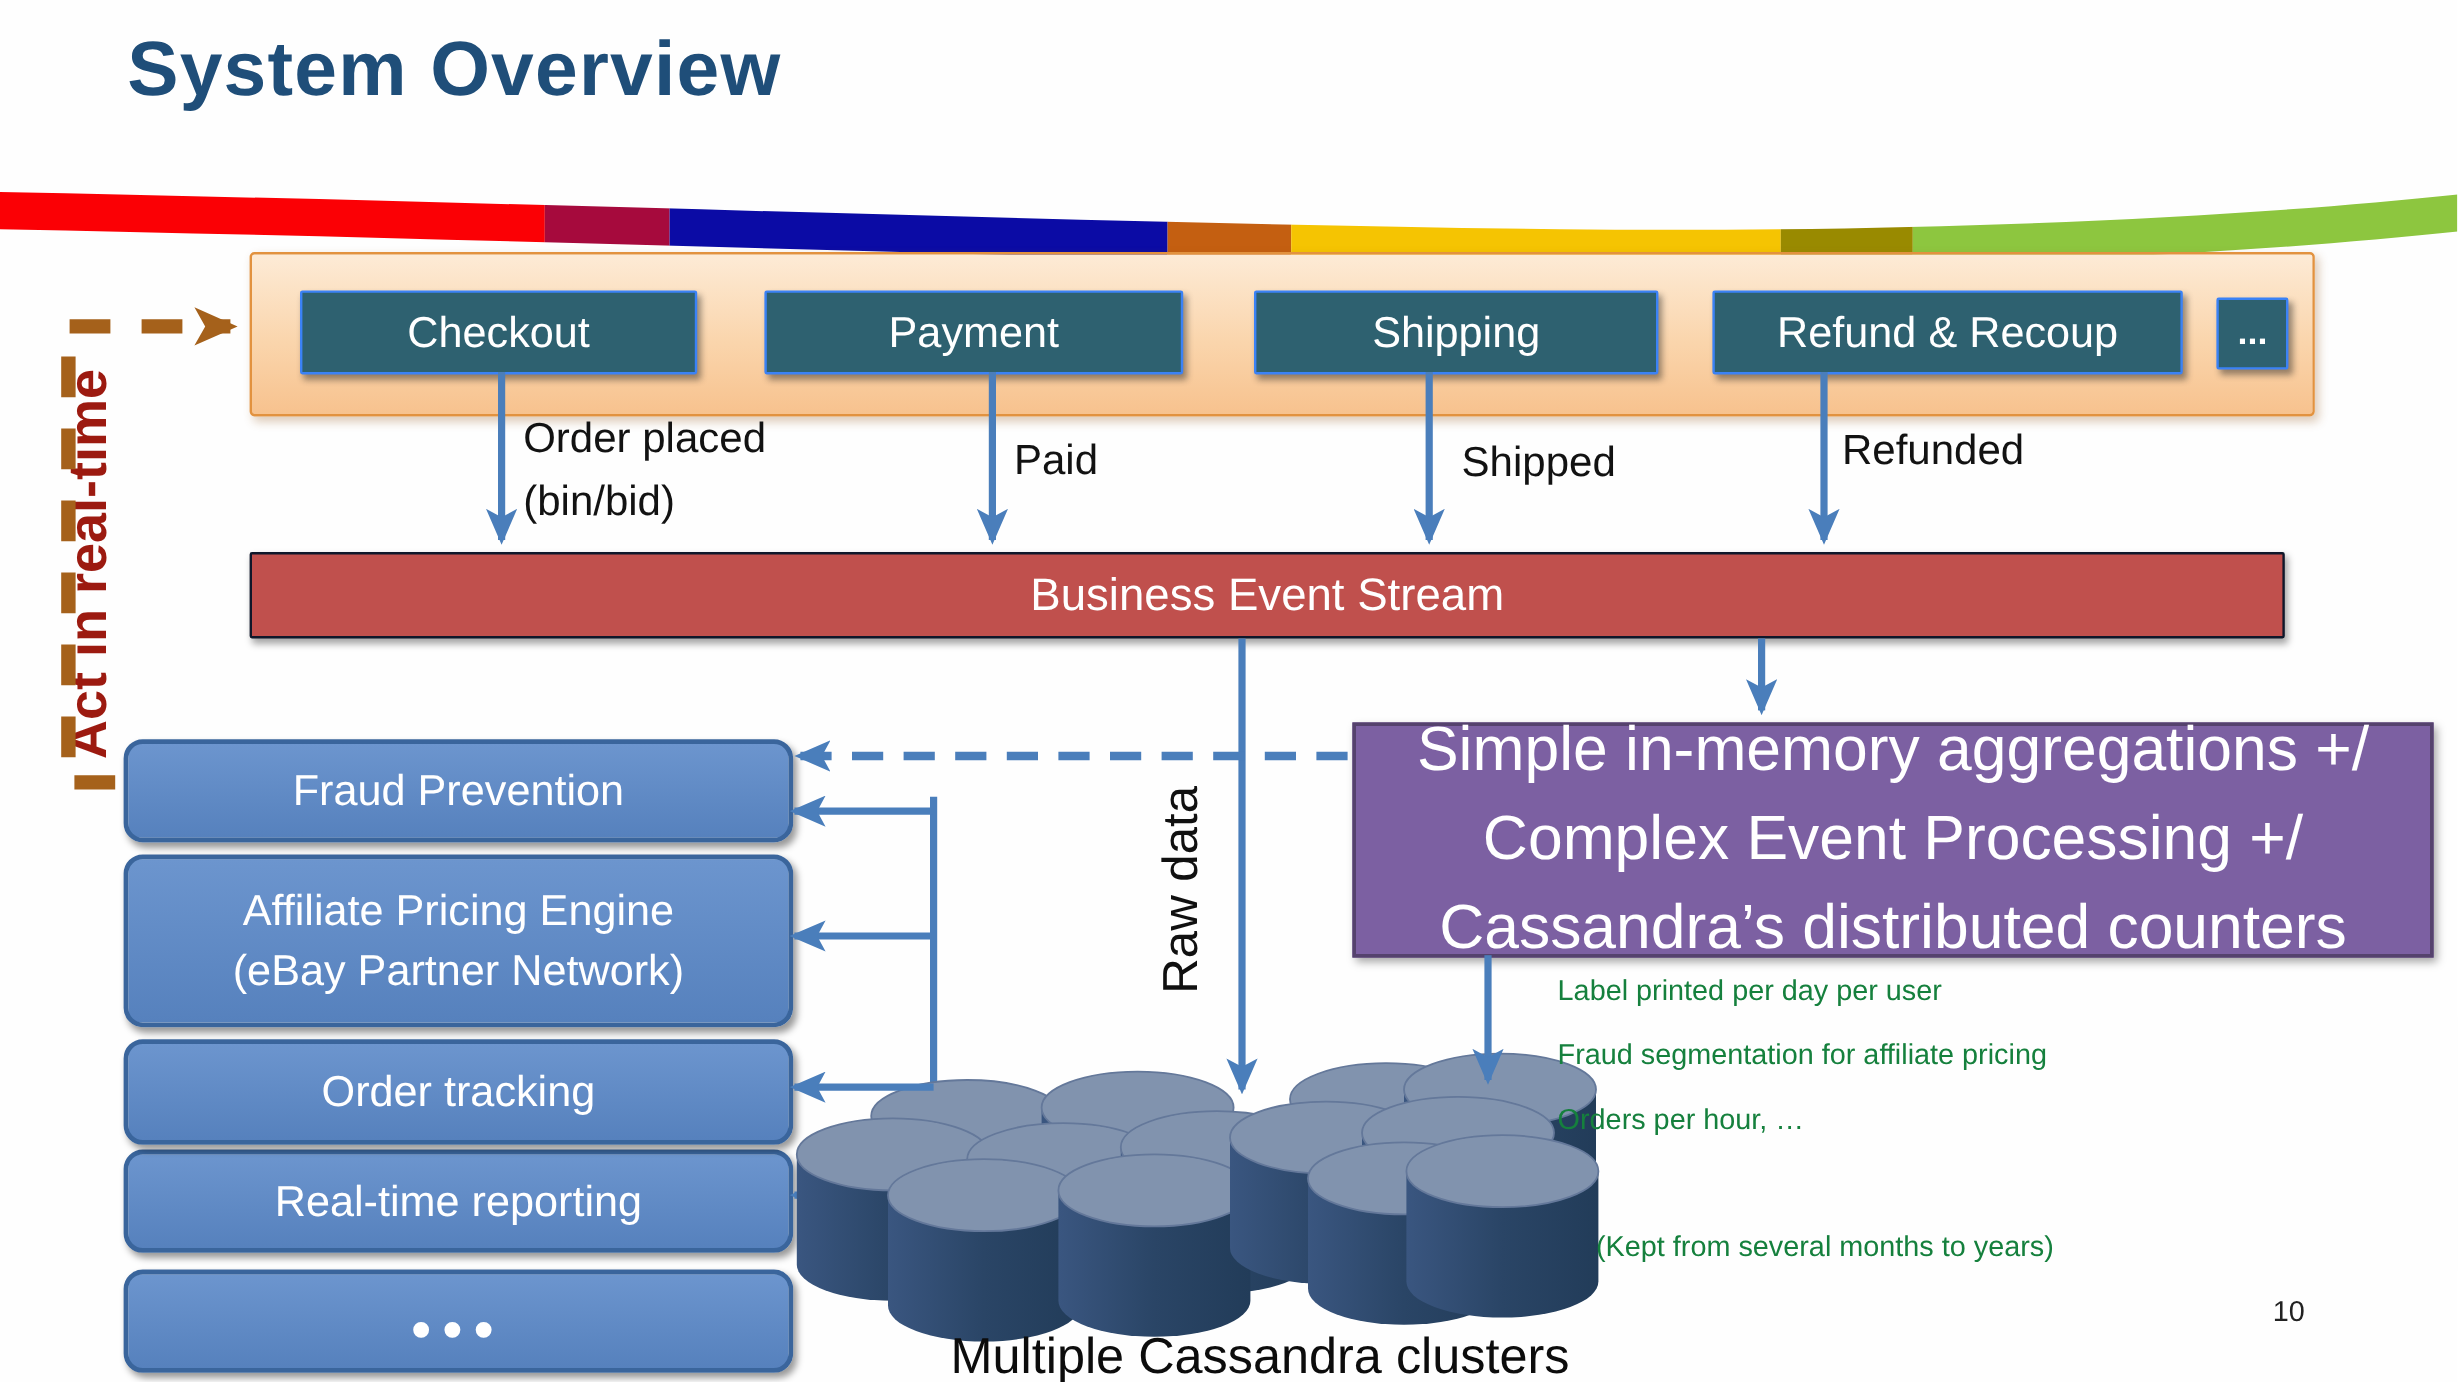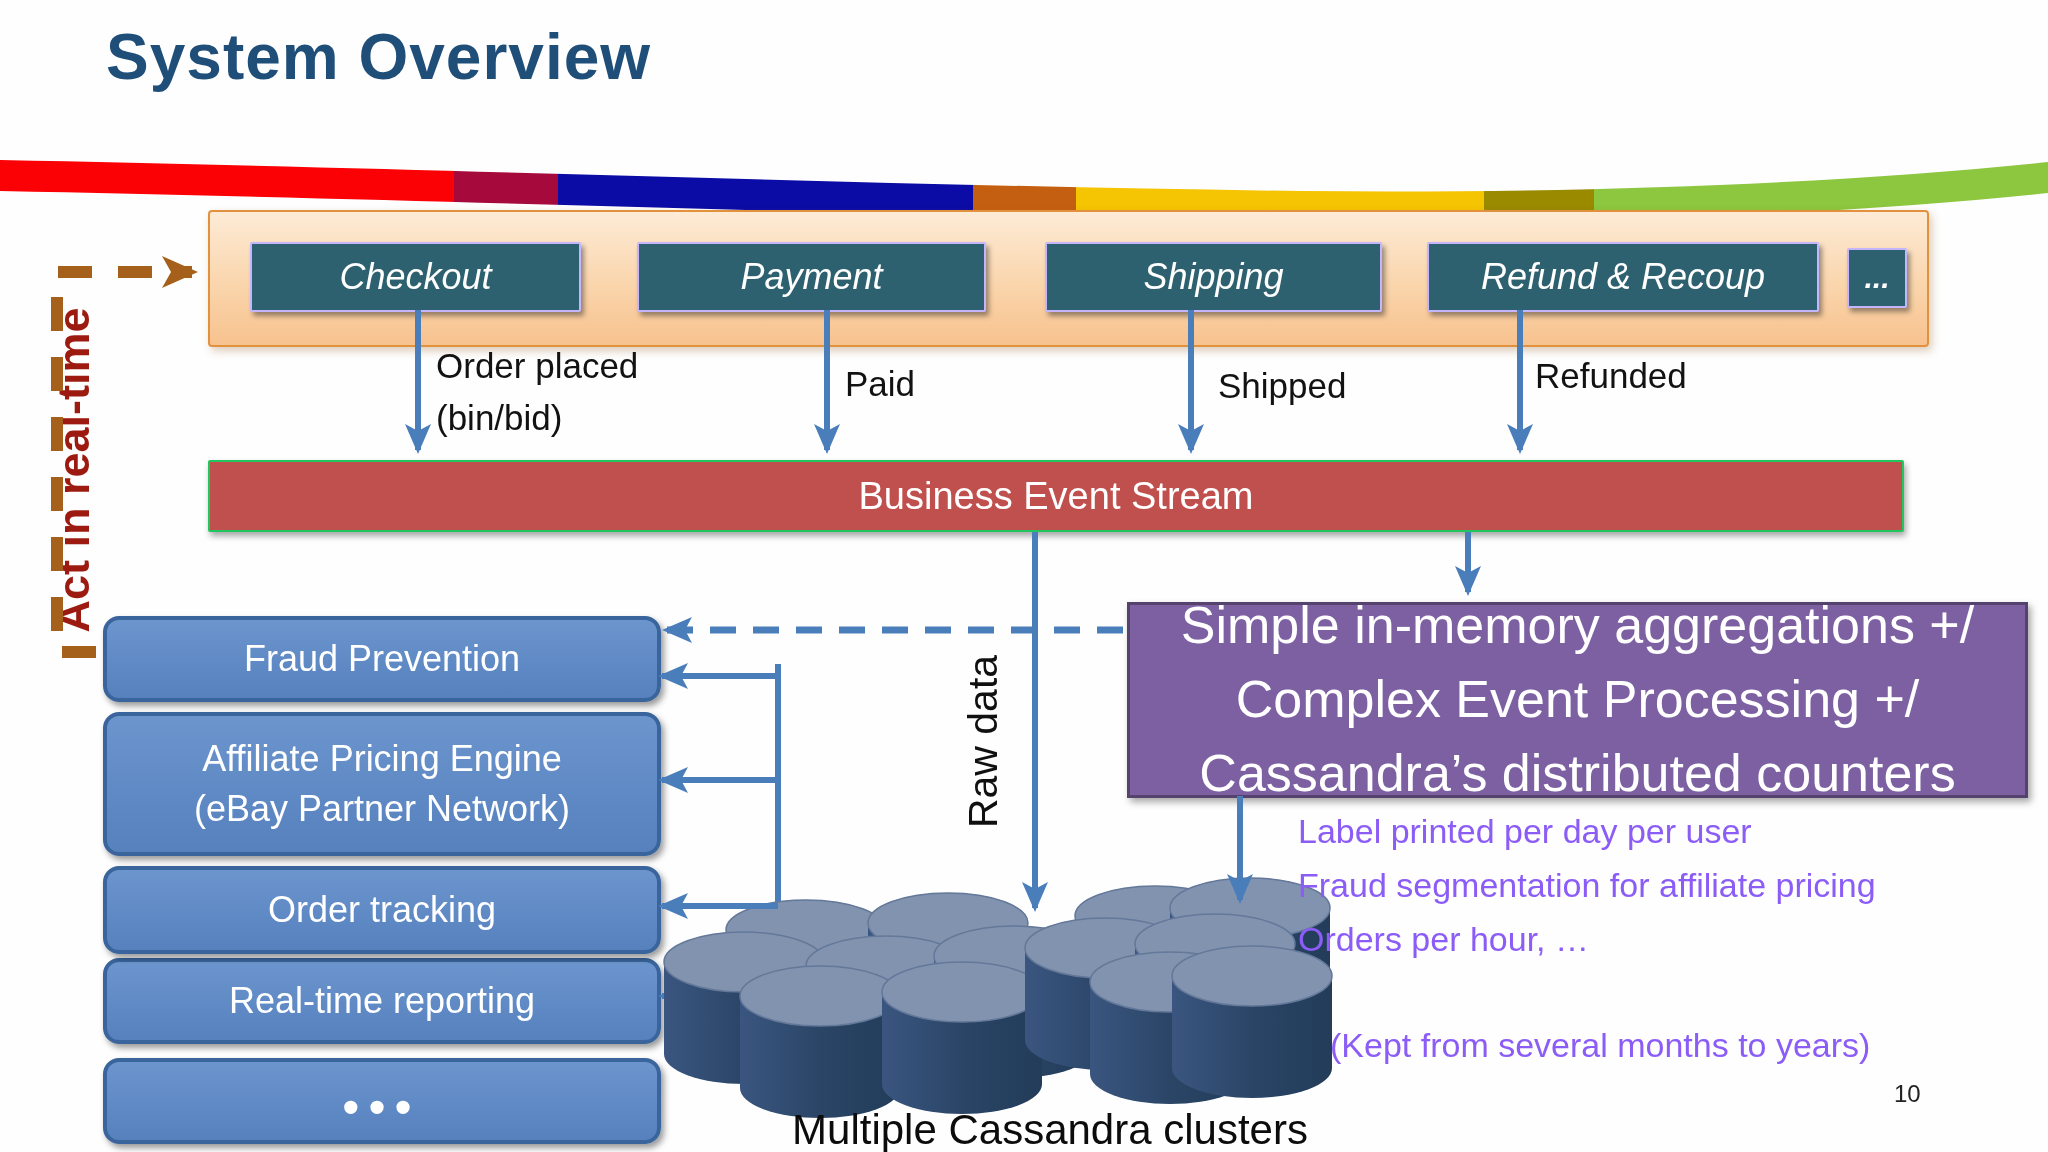--- a/index.html
+++ b/index.html
@@ -13,37 +13,37 @@
   }
   .swoosh{position:absolute;left:0;top:0;width:2048px;height:300px;}
   .panel{
     position:absolute;left:208px;top:210px;width:1717px;height:133px;
     background:linear-gradient(180deg,#FDEBD6 0%,#FAD5AC 55%,#F7C28E 100%);
     border:2px solid #E2923F;border-radius:4px;
     box-shadow:3px 4px 8px rgba(150,90,30,.30);
   }
   .teal{
     position:absolute;display:flex;align-items:center;justify-content:center;
-    background:#2E6170;border:2px solid #c4b5fd;border-radius:2px;color:#fff;
-    font-size:36px;box-shadow:3px 4px 5px rgba(30,30,30,.45);font-style:italic;
+    background:#2E6170;border:2px solid #3b82f6;border-radius:2px;color:#fff;
+    font-size:36px;box-shadow:3px 4px 5px rgba(30,30,30,.45);
   }
   #sys-checkout{left:250px;top:242px;width:327px;height:66px}
   #sys-payment{left:637px;top:242px;width:345px;height:66px}
   #sys-shipping{left:1045px;top:242px;width:333px;height:66px}
   #sys-refund{left:1427px;top:242px;width:388px;height:66px}
   #sys-more{left:1847px;top:248px;width:56px;height:56px;font-size:30px;font-weight:bold}
   .evlabel{position:absolute;font-size:35px;color:#121212;white-space:nowrap;}
   #ev-order1{left:436px;top:346px}
   #ev-order2{left:436px;top:398px}
   #ev-paid{left:845px;top:364px}
   #ev-shipped{left:1218px;top:366px}
   #ev-refunded{left:1535px;top:356px}
   .red-bar{
     position:absolute;left:208px;top:460px;width:1692px;height:68px;
-    background:#C0504D;border:2px solid #22c55e;border-radius:2px;
+    background:#C0504D;border:2px solid #0f172a;border-radius:2px;
     display:flex;align-items:center;justify-content:center;color:#fff;font-size:38px;
     box-shadow:2px 4px 6px rgba(0,0,0,.35);
   }
   .purple{
     position:absolute;left:1127px;top:602px;width:895px;height:190px;
     background:#7C60A2;border:3px solid #55426D;
     display:flex;flex-direction:column;align-items:center;justify-content:center;
     color:#fff;font-size:52px;line-height:1.42;
     box-shadow:3px 4px 7px rgba(0,0,0,.35);
   }
@@ -67,21 +67,21 @@
   }
   .actwrap span{
     transform:rotate(-90deg);white-space:nowrap;
     font-size:45px;font-weight:600;color:#9C1A10;
   }
   .rawwrap{
     position:absolute;left:942px;top:556px;width:84px;height:370px;
     display:flex;align-items:center;justify-content:center;
   }
   .rawwrap span{transform:rotate(-90deg);white-space:nowrap;font-size:41px;color:#101010;}
-  .ann{position:absolute;left:1298px;font-size:34px;color:#8b5cf6;white-space:nowrap;}
+  .ann{position:absolute;left:1298px;font-size:24px;color:#15803d;white-space:nowrap;}
   #ann1{top:812px} #ann2{top:866px} #ann3{top:920px}
   #annkept{left:1330px;top:1026px}
   .caption{
     position:absolute;left:745px;top:1106px;width:610px;text-align:center;
     font-size:42px;color:#0c0c0c;
   }
   .pagenum{position:absolute;left:1894px;top:1080px;font-size:24px;color:#222;}
   .overlay{position:absolute;left:0;top:0;width:2048px;height:1152px;pointer-events:none;}
 </style>
 </head>

